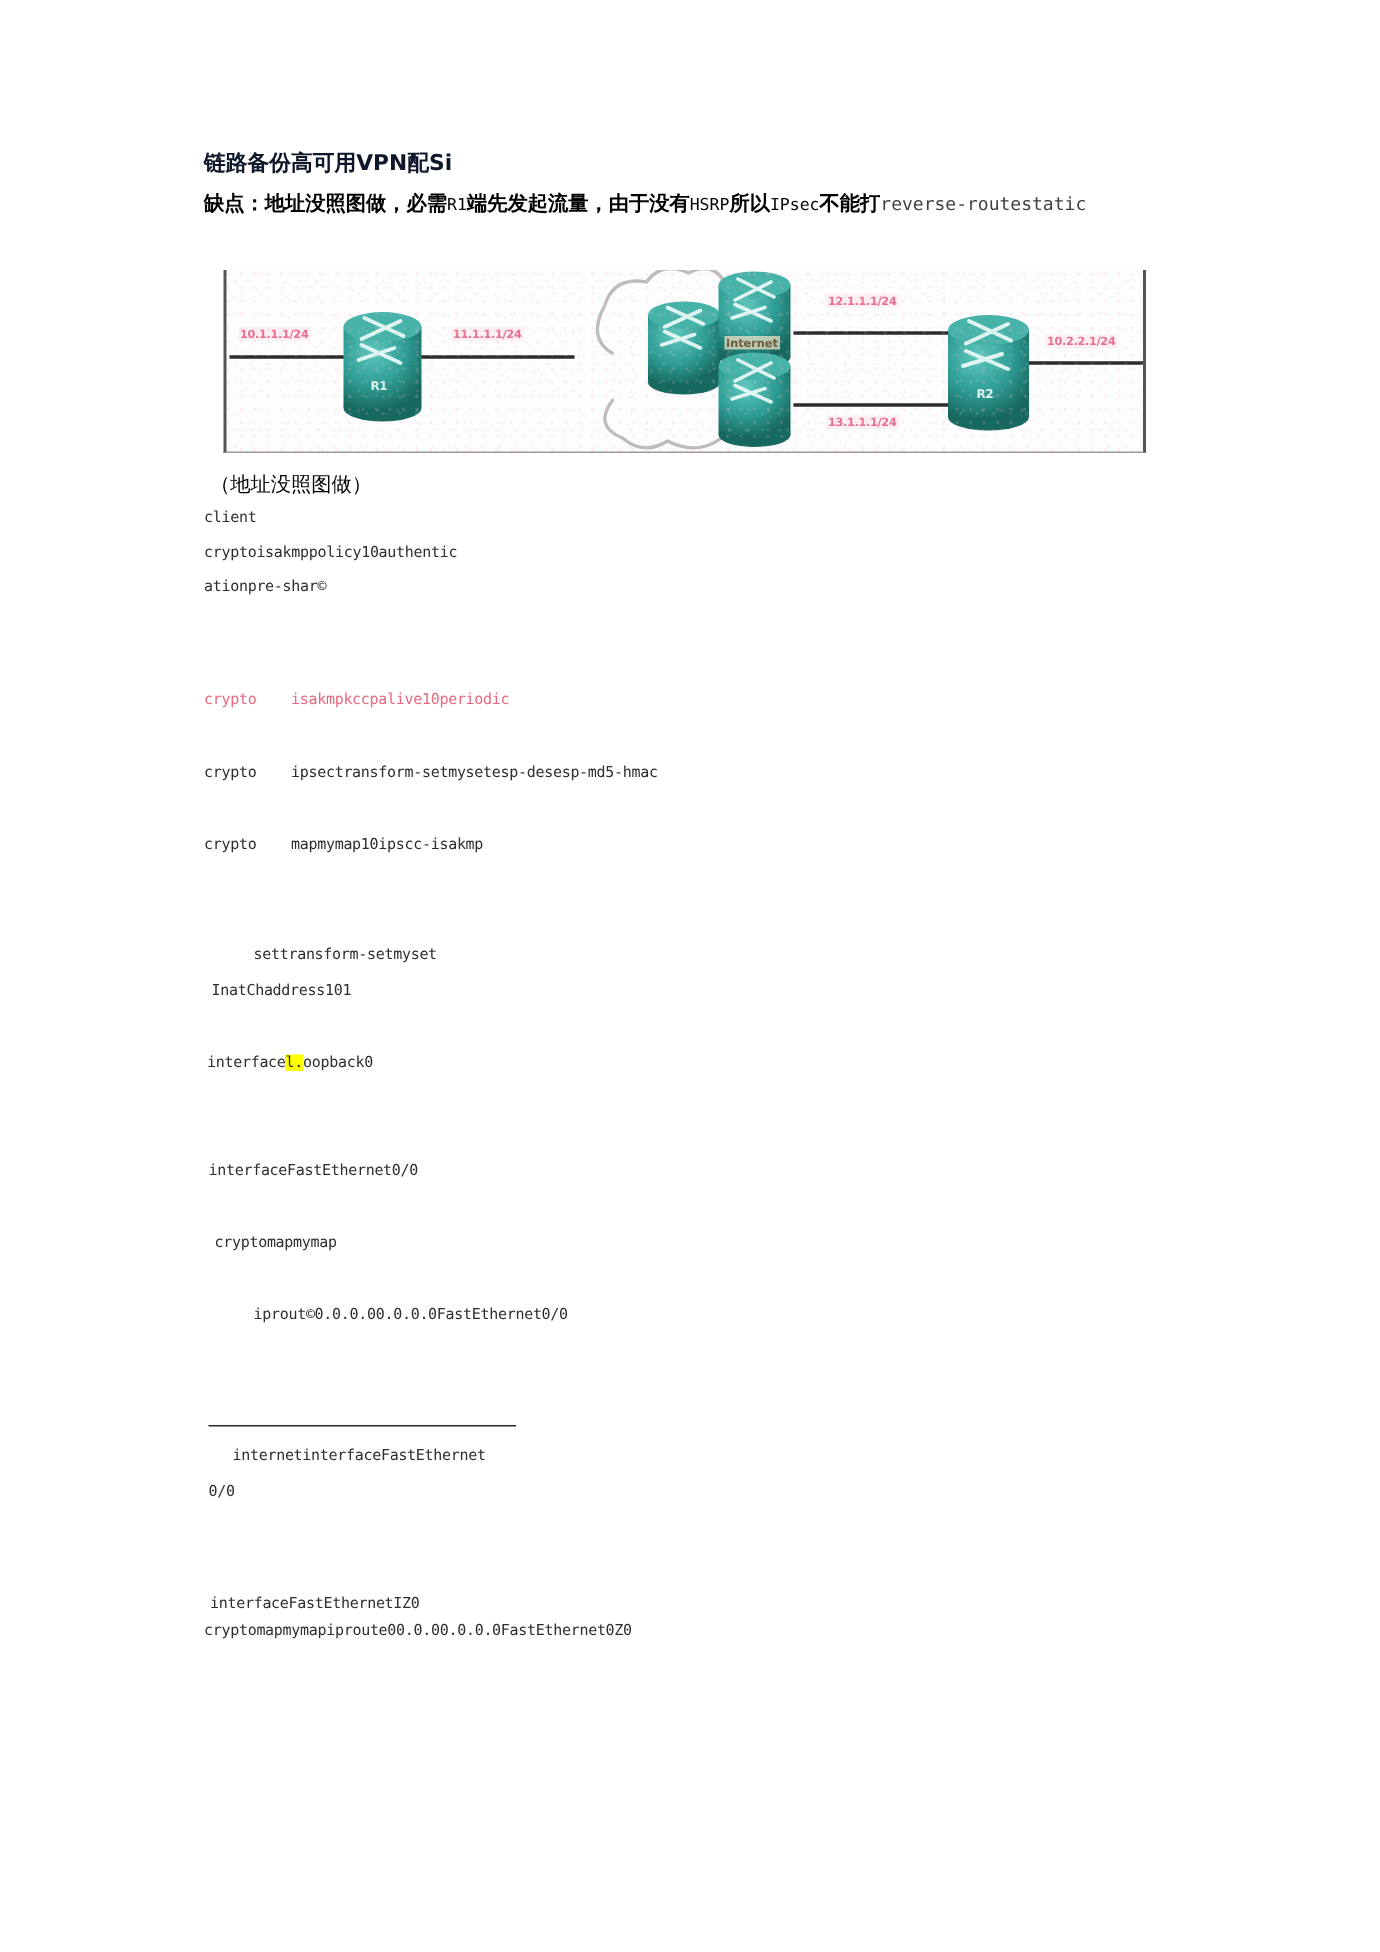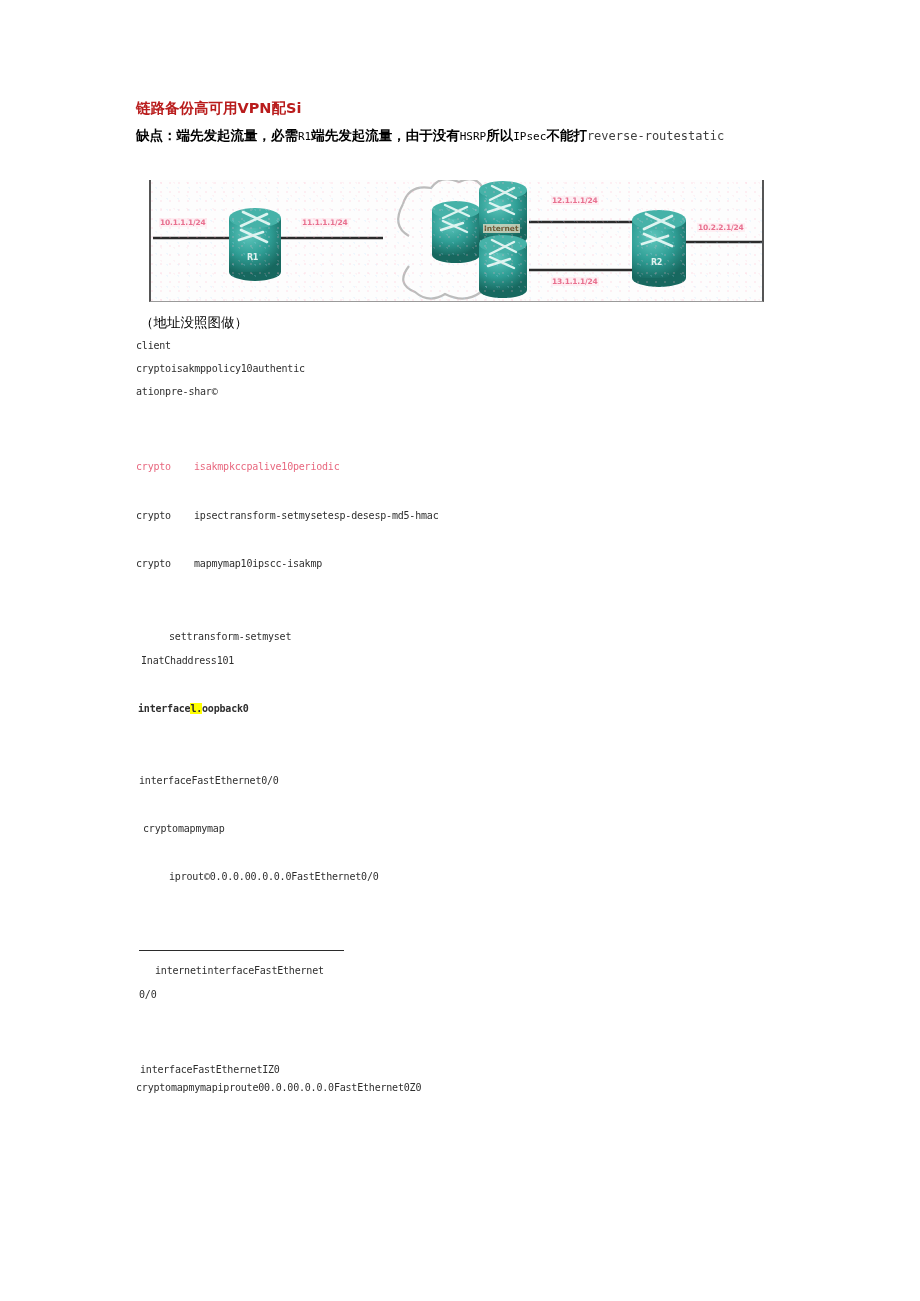--- a/index.html
+++ b/index.html
@@ -24,21 +24,21 @@
 
   
   .title {
     position: absolute;
     left: 136px;
     top: 99px;
     font-family: "DejaVu Sans", sans-serif;
     font-size: 14.5px;
     font-weight: bold;
     letter-spacing: 0px;
-    color: #b91c1c;
+    color: #0f172a;
     white-space: nowrap;
   }
   .subtitle {
     position: absolute;
     left: 136px;
     top: 127px;
     font-family: "DejaVu Sans", sans-serif;
     font-size: 13.5px;
     font-weight: bold;
     color: #000;
@@ -147,21 +147,21 @@
     border-top: 1.5px solid #2b2b2b;
   }
 </style>
 </head>
 <body>
 
 <div class="page">
 
   <div class="title">链路备份高可用VPN配Si</div>
 
-  <div class="subtitle"><span>缺点：端先发起流量，必需</span><span class="mono-sm">R1</span><span>端先发起流量，由于没有</span><span class="mono-sm">HSRP</span><span>所以</span><span class="mono-sm">IPsec</span><span>不能打</span><span class="mono-tail">reverse-routestatic</span></div>
+  <div class="subtitle"><span>缺点：地址没照图做，必需</span><span class="mono-sm">R1</span><span>端先发起流量，由于没有</span><span class="mono-sm">HSRP</span><span>所以</span><span class="mono-sm">IPsec</span><span>不能打</span><span class="mono-tail">reverse-routestatic</span></div>
 
   <div class="diagram">
     <svg class="dg-svg" width="615" height="122" viewBox="0 0 615 122">
       <defs>
         <radialGradient id="rtrG" cx="38%" cy="30%" r="75%">
           <stop offset="0%" stop-color="#5fc7bd"></stop>
           <stop offset="55%" stop-color="#2f9e95"></stop>
           <stop offset="100%" stop-color="#17685f"></stop>
         </radialGradient>
       </defs>
@@ -265,21 +265,21 @@
 
   <div class="code" style="left:136px; top:510px;">crypto</div>
   <div class="code" style="left:194px; top:510px;">ipsectransform-setmysetesp-desesp-md5-hmac</div>
 
   <div class="code" style="left:136px; top:558px;">crypto</div>
   <div class="code" style="left:194px; top:558px;">mapmymap10ipscc-isakmp</div>
 
   <div class="code" style="left:141px; top:631px;margin-left:28px;">settransform-setmyset</div>
   <div class="code" style="left:141px; top:655px;">InatChaddress101</div>
 
-  <div class="code" style="left:138px; top:703px;font-weight:bold;"><span>interface</span><span class="hl">l.</span><span>oopback0</span></div>
+  <div class="code" style="left:138px; top:703px;"><span>interface</span><span class="hl">l.</span><span>oopback0</span></div>
 
   <div class="code" style="left:139px; top:775px;">interfaceFastEthernet0/0</div>
   <div class="code" style="left:143px; top:823px;">cryptomapmymap</div>
   <div class="code" style="left:137px; top:871px;margin-left:32px;">iprout©0.0.0.00.0.0.0FastEthernet0/0</div>
 
   <div class="divider"></div>
 
   <div class="code" style="left:139px; top:965px;margin-left:16px;">internetinterfaceFastEthernet</div>
   <div class="code" style="left:139px; top:989px;">0/0</div>
 

